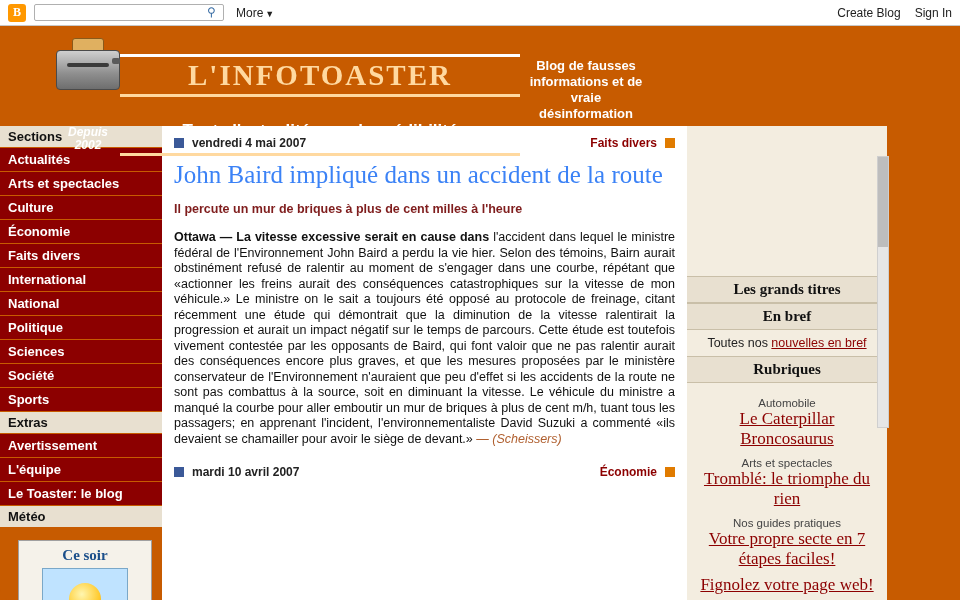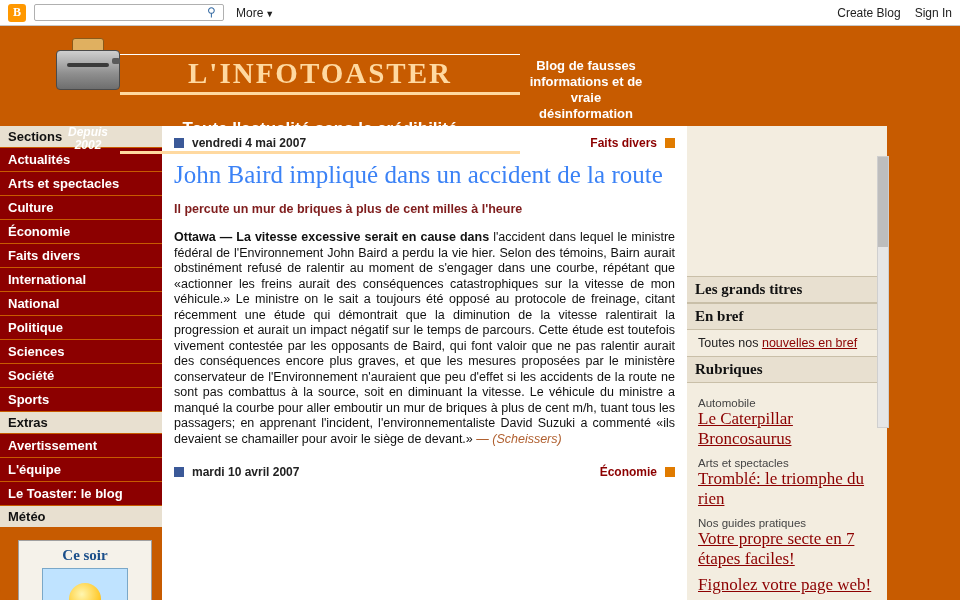--- a/index.html
+++ b/index.html
@@ -67,21 +67,21 @@
   #depuis{
     position:absolute;left:46px;top:100px;width:84px;text-align:center;
     color:#fff;font-weight:bold;font-style:italic;font-size:12px;line-height:13px;
   }
   #title-block{
     position:absolute;left:120px;top:28px;width:400px;text-align:center;
   }
   #site-title{
     font-family:"Liberation Serif",serif;font-weight:bold;font-size:29px;
     letter-spacing:2px;color:#ffd9a0;
-    border-top:1px solid #ffffff;border-bottom:3px solid #ffd9a0;
+    border-top:3px solid #ffffff;border-bottom:3px solid #ffd9a0;
     padding:2px 3px;margin:0;
   }
   #site-sub{
     font-family:"Liberation Sans",sans-serif;font-weight:bold;font-size:17px;
     color:#ffffff;border-bottom:3px solid #ffd9a0;padding:6px 0 12px;margin-top:18px;
   }
   #blogdesc{
     position:absolute;left:528px;top:32px;width:116px;text-align:center;
     font-weight:bold;font-size:13px;line-height:16px;color:#ffffff;
   }
@@ -137,20 +137,21 @@
   .post-body{
     font-size:12.5px;line-height:15.5px;color:#111;text-align:justify;
   }
   .post-body b{font-weight:bold;}
   .sig{color:#b06030;font-style:italic;}
 
   
   #rightcol{
     width:200px;background:#f3ede0;padding:0;box-sizing:border-box;
     position:relative;
+    text-align:center;
   }
   #rightcol .rtop{height:150px;background:#f3ede0;}
   .r-head{
     background:#e8e0d0;color:#111;font-family:"Liberation Serif",serif;
     font-weight:bold;font-size:15px;padding:4px 8px;border-top:1px solid #c9bfa8;
     border-bottom:1px solid #c9bfa8;
   }
   .r-body{padding:6px 11px;font-size:12.5px;color:#222;}
   .r-body a{color:#8c0000;text-decoration:underline;}
   .rub-cat{font-size:11.5px;color:#444;margin-top:8px;}

